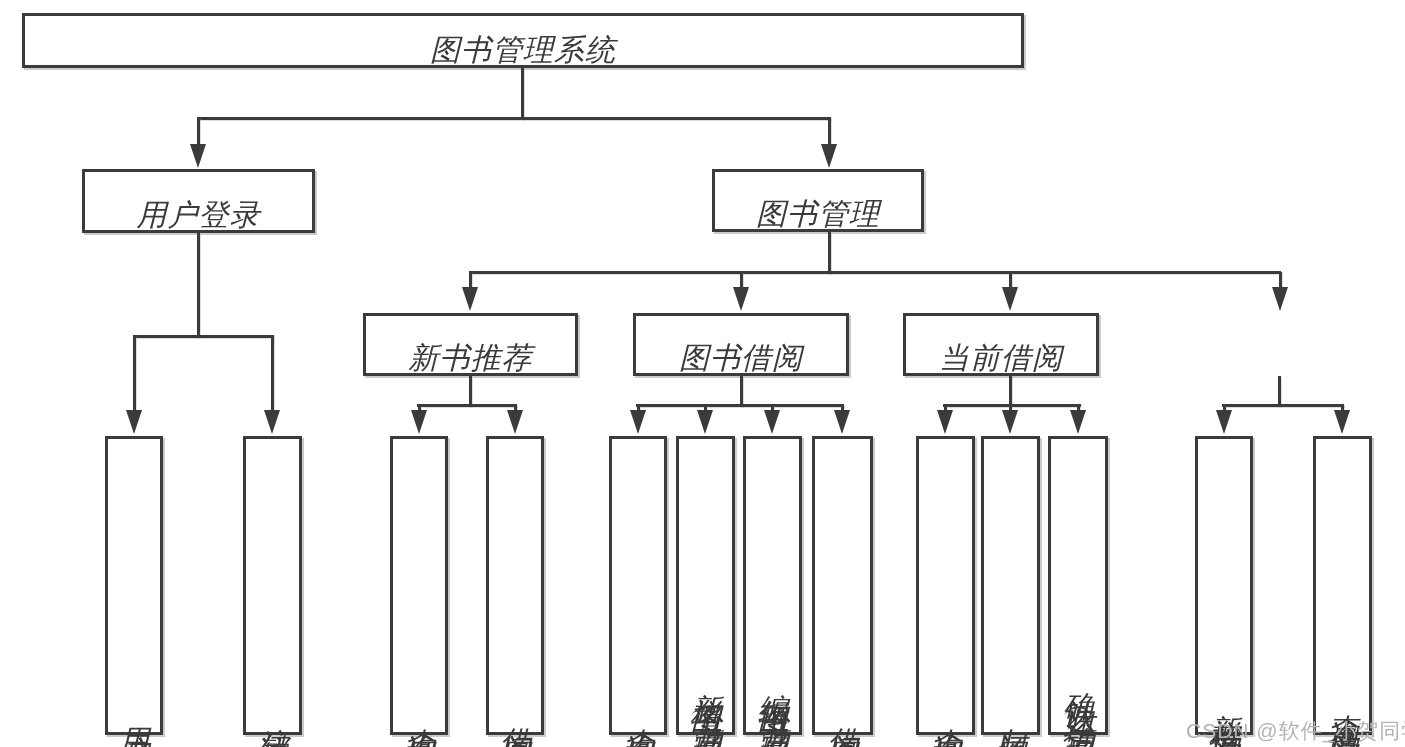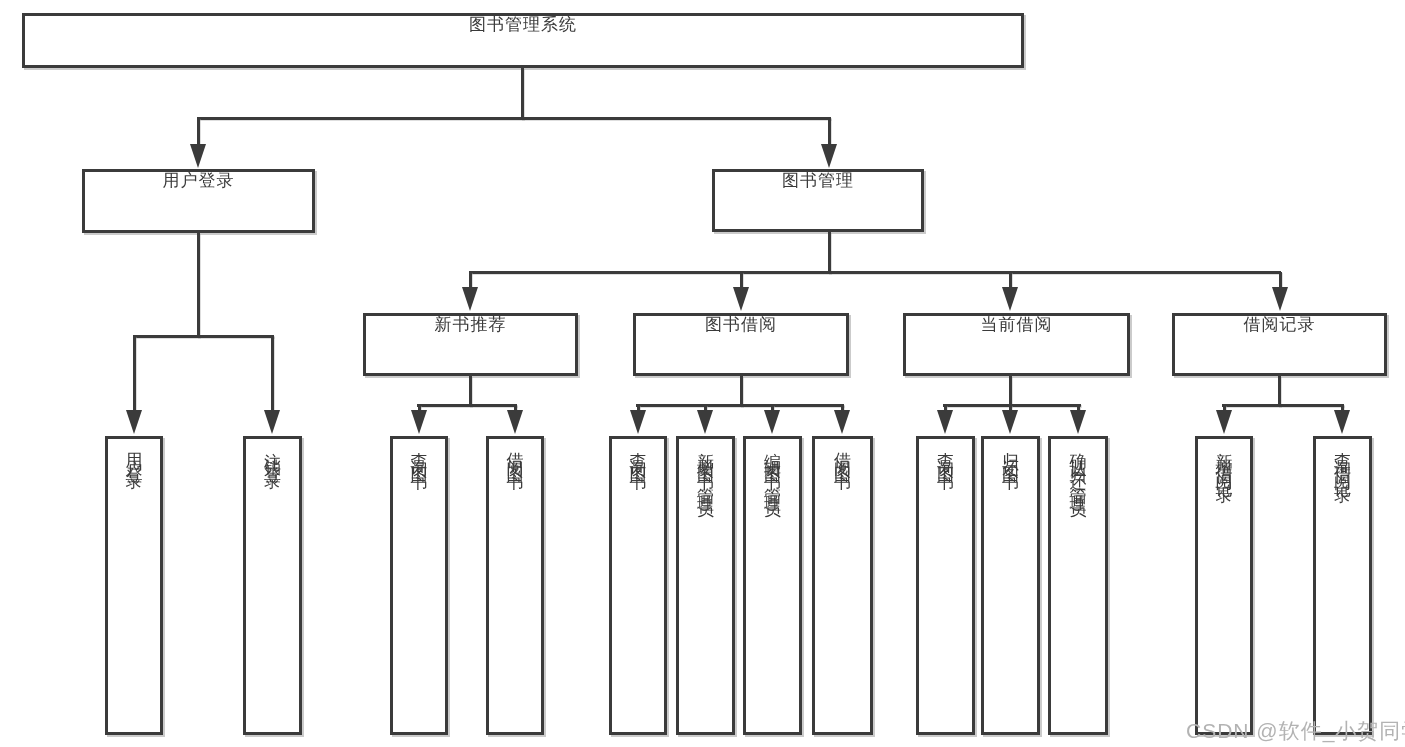--- a/index.html
+++ b/index.html
@@ -14,25 +14,26 @@
     height: 747px;
     background: var(--page-bg, #ffffff);
     overflow: hidden;
   }
   .node {
     position: absolute;
     box-sizing: border-box;
     border: 3px solid var(--line-color, #3b3b3b);
     background: var(--box-bg, #ffffff);
     display: flex;
-    align-items: flex-start;
+    align-items: flex-end;
     justify-content: center;
     color: var(--text-color, #3a3a3a);
-    font-size: 17px;
+    font-size: 30px;
     box-shadow: 2px 2px 0 rgba(140,140,140,0.45);
+    font-style: italic;
   }
   .node .label {
     letter-spacing: 1px;
     white-space: nowrap;
     line-height: 1;
   }
   .node.vertical .label {
     writing-mode: vertical-rl;
     letter-spacing: 7px;
     white-space: nowrap;
@@ -74,25 +75,22 @@
     </div>
     <div class="node" style="left: 712px; top: 169px; width: 212px; height: 63px;">
       <span class="label">图书管理</span>
     </div>
     <div class="node" style="left: 363px; top: 313px; width: 215px; height: 63px;">
       <span class="label">新书推荐</span>
     </div>
     <div class="node" style="left: 633px; top: 313px; width: 216px; height: 63px;">
       <span class="label">图书借阅</span>
     </div>
-    <div class="node" style="left: 903px; top: 313px; width: 227px; height: 63px;">
+    <div class="node" style="left: 903px; top: 313px; width: 196px; height: 63px;">
       <span class="label">当前借阅</span>
-    </div>
-    <div class="node" style="left: 1172px; top: 313px; width: 215px; height: 63px;">
-      <span class="label">借阅记录</span>
     </div>
     <div class="node vertical" style="left: 105px; top: 436px; width: 58px; height: 299px;">
       <span class="label">用户登录</span>
     </div>
     <div class="node vertical" style="left: 243px; top: 436px; width: 59px; height: 299px;">
       <span class="label">注销登录</span>
     </div>
     <div class="node vertical" style="left: 390px; top: 436px; width: 58px; height: 299px;">
       <span class="label">查询图书</span>
     </div>

